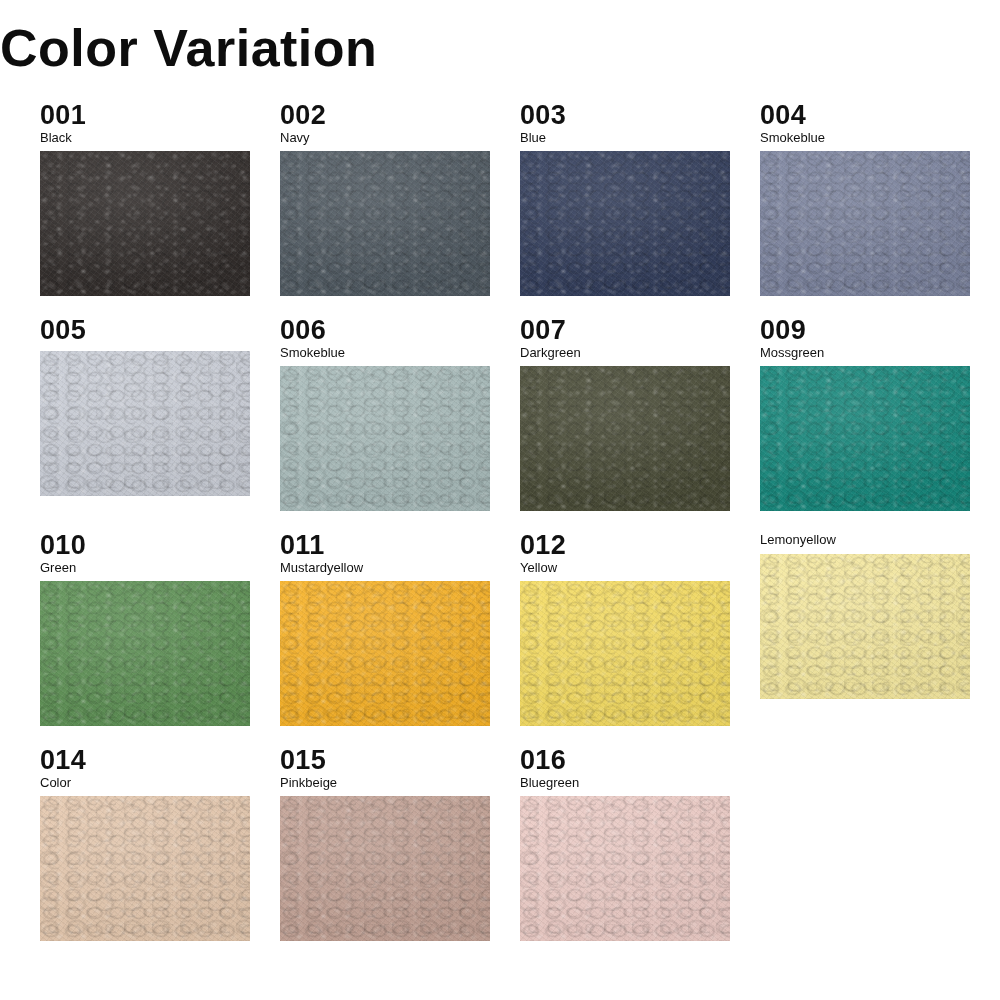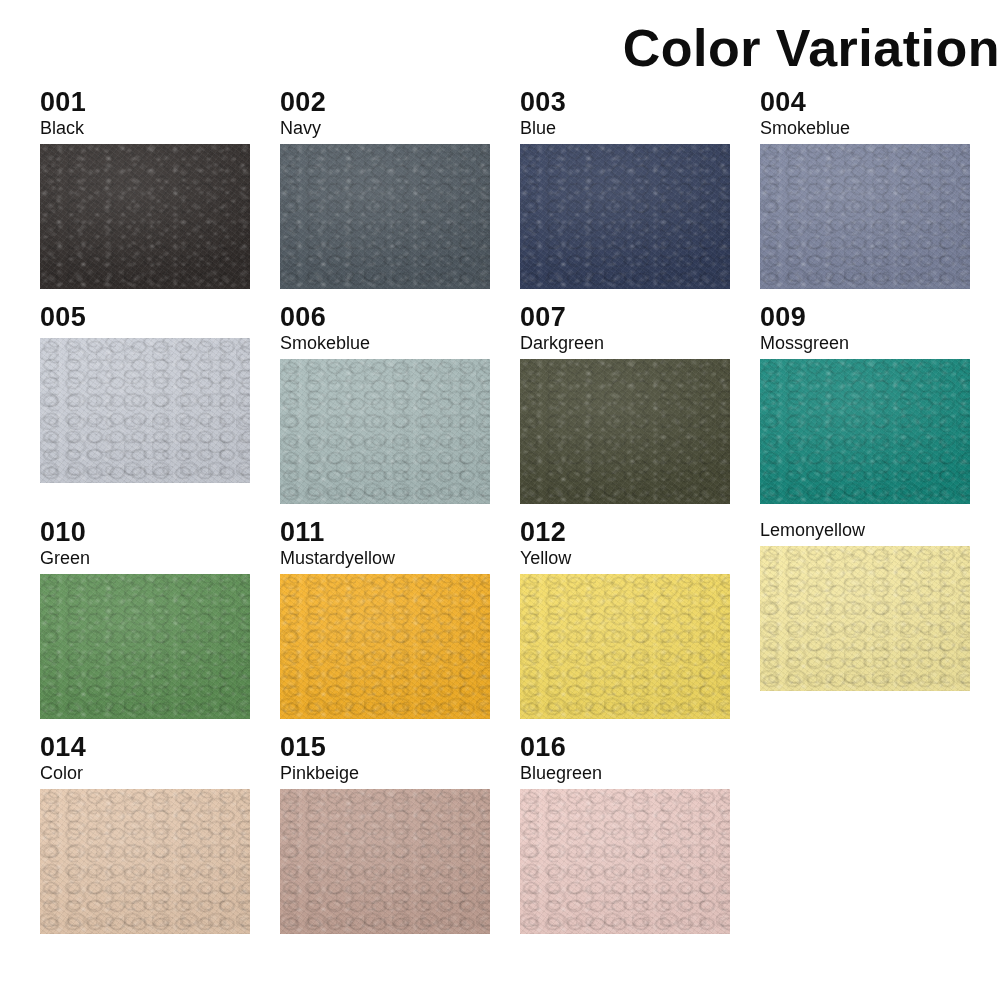--- a/index.html
+++ b/index.html
@@ -11,54 +11,54 @@
     font-family:"Liberation Sans", sans-serif;
     overflow:hidden;
   }
 
   .page { width:1000px; height:1000px; position:relative; }
 
   
   .title-wrap {
     width:100%;
     padding-top:22px;
-    text-align:right;
+    text-align:left;
   }
   .title {
     font-size:52px;
     font-weight:bold;
     letter-spacing:0.5px;
     color:#0d0d0d;
     line-height:1;
     font-family:"Liberation Sans", sans-serif;
   }
 
   
   .grid {
-    margin-top:15px;
+    margin-top:28px;
     padding-left:40px;
     padding-right:40px;
     display:grid;
     grid-template-columns:repeat(4, 210px);
     grid-column-gap:30px;
     grid-row-gap:0px;
     grid-template-rows:repeat(4, 215px);
   }
 
   .cell { position:relative; }
 
   .cell-num {
     font-size:27px;
     font-weight:bold;
     color:#111111;
     line-height:1.02;
     letter-spacing:0.3px;
   }
   .cell-name {
-    font-size:18px;
+    font-size:13px;
     font-weight:normal;
     color:#111111;
     line-height:1.12;
     margin-top:1px;
     white-space:nowrap;
   }
 
   
   .swatch {
     width:210px;

